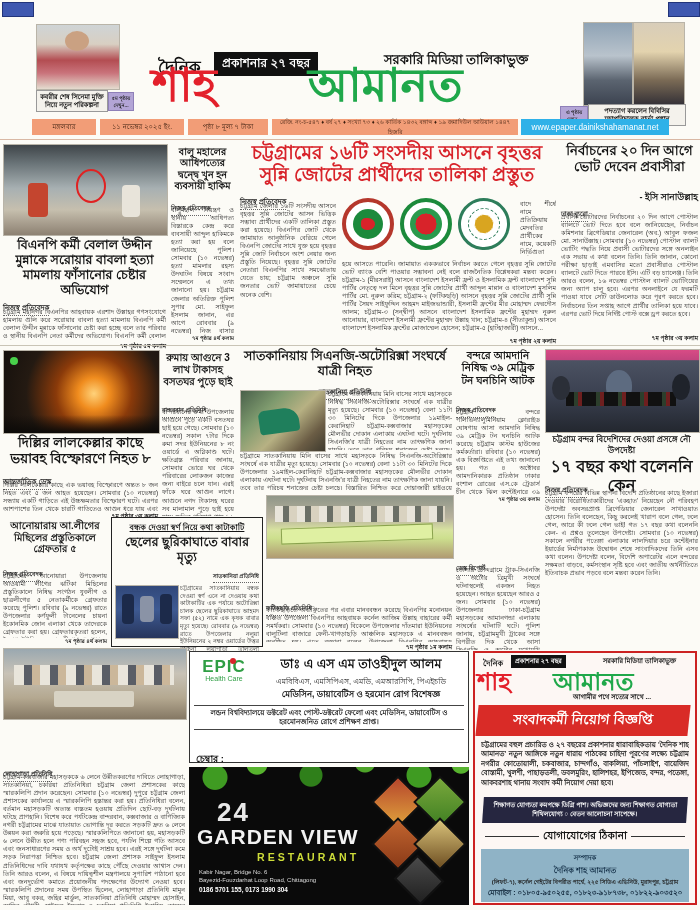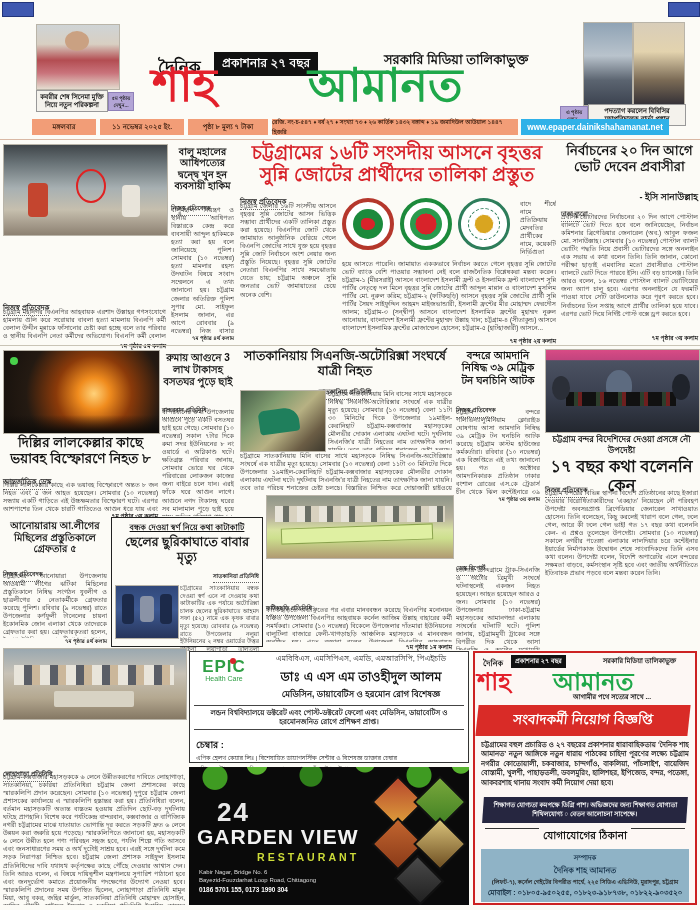--- a/index.html
+++ b/index.html
@@ -8,21 +8,21 @@
   .photo{position:absolute;overflow:hidden;border:1px solid #b9b4a8;}
   .hl{font-weight:bold;color:#141414;text-align:center;line-height:1.18;}
   .hl.red{color:#d8232a;}
   .byline{font-size:7px;font-weight:bold;color:#222;border-bottom:1px dotted #666;display:inline-block;padding-bottom:1px;}
   .body{font-size:6.3px;line-height:1.28;text-align:justify;color:#232323;overflow:hidden;}
   .jump{font-size:6px;font-weight:bold;color:#111;text-align:right;}
   .kicker{font-weight:bold;color:#141414;text-align:center;}
   .cornerbox{position:absolute;width:30px;height:13px;background:#3f58b0;border:1px solid #22347a;}
   .teasercap{font-size:6.6px;font-weight:bold;text-align:center;line-height:1.25;border:1px solid #999;background:#f4f2ec;padding:2px 1px;color:#111;}
   .pagenote{background:#b3a5d6;font-size:5px;font-weight:bold;text-align:center;color:#222;padding:2px 1px;line-height:1.3;border:1px solid #8f80b8;}
-  .ibar{font-size:6.8px;font-weight:bold;color:#3a1d0e;background:#f29d77;display:flex;align-items:center;justify-content:center;}
+  .ibar{font-size:6.8px;font-weight:normal;color:#3a1d0e;background:#f29d77;display:flex;align-items:center;justify-content:center;text-align:center;}
   .roundel{width:52px;height:52px;border-radius:50%;background:#fff;display:flex;align-items:center;justify-content:center;box-sizing:border-box;}
   .rule{position:absolute;background:#c9c4b6;}
 </style>
 </head>
 <body>
 
 <div class="page">
 
   <div class="cornerbox" style="left:2px;top:2px;"></div>
   <div class="cornerbox" style="left:668px;top:2px;"></div>
@@ -52,20 +52,21 @@
   <div class="ibar abs" style="left:188px;top:119px;width:80px;height:16px;">পৃষ্ঠা ৮ মূল্য ৭ টাকা</div>
   <div class="ibar abs" style="left:272px;top:119px;width:246px;height:16px;font-size:5.8px;">রেজি. নং-চ-৫৪৭ ♦ বর্ষ ২৭ ♦ সংখ্যা ৭৩ ♦ ২৬ কার্তিক ১৪৩২ বঙ্গাব্দ ♦ ১৯ জমাদিউল আউয়াল ১৪৪৭ হিজরি</div>
   <div class="ibar abs" style="left:521px;top:119px;width:148px;height:16px;background:#2fb1e8;color:#fff;font-size:8.2px;">www.epaper.dainikshahamanat.net</div>
   <div class="rule" style="left:0;top:139px;width:700px;height:1px;background:#d9b8a4;"></div>
 
   <div class="photo" style="left:3px;top:144px;width:163px;height:90px;background:linear-gradient(180deg,#3f4549 0%,#6d777b 22%,#a7b0b2 48%,#c6bfae 72%,#8d8172 100%);">
     <div class="abs" style="left:24px;top:38px;width:20px;height:34px;background:#c4452f;border-radius:4px;"></div>
     <div class="abs" style="left:118px;top:40px;width:18px;height:32px;background:#e8e4da;border-radius:4px;"></div>
     <div class="abs" style="left:72px;top:24px;width:26px;height:30px;border:2px solid #e02222;border-radius:50%;"></div>
   </div>
+  <div class="hl abs" style="left:3px;top:238px;width:163px;font-size:12.6px;">বিএনপি কর্মী বেলাল উদ্দীন মুন্নাকে সরোয়ার বাবলা হত্যা মামলায় ফাঁসানোর চেষ্টার অভিযোগ</div>
   <div class="abs" style="left:3px;top:296px;"><span class="byline">নিজস্ব প্রতিবেদক</span></div>
   <div class="body abs" style="left:3px;top:308px;width:163px;height:32px;">চট্টগ্রাম মহানগর বিএনপির আহবায়ক এরশাদ উল্লাহর গণসংযোগে হামলায় গুলি করে সরোয়ার বাবলা হত্যা মামলায় বিএনপি কর্মী বেলাল উদ্দীন মুন্নাকে ফাঁসানোর চেষ্টা করা হচ্ছে বলে তার পরিবার ও স্থানীয় বিএনপি নেতা কর্মীদের অভিযোগ। বিএনপি কর্মী বেলাল উদ্দীন মুন্নাকে রবিবার বিকেলে পুলিশ গ্রেফতারের পর স্থানীয় ও বিএনপি নেতা কর্মীদের মধ্যে ক্ষোভ দেখা দিয়েছে। ঘটনার মূল আসামিকে আড়াল করে নিরপরাধ ব্যক্তিদের ফাঁসানো হচ্ছে বলে দাবি করেন তারা।</div>
   <div class="jump abs" style="left:3px;top:341px;width:163px;">৭ম পৃষ্ঠার ৫ম কলাম</div>
 
   <div class="hl abs" style="left:171px;top:146px;width:63px;font-size:9.6px;">বালু মহালের আধিপত্যের দ্বন্দ্বে খুন হন ব্যবসায়ী হাকিম</div>
   <div class="abs" style="left:171px;top:196px;"><span class="byline" style="font-size:6px;">নিজস্ব প্রতিবেদক</span></div>
   <div class="body abs" style="left:171px;top:206px;width:63px;height:128px;">বালুমহাল নিয়ন্ত্রণ ও স্থানীয় আধিপত্য বিস্তারকে কেন্দ্র করে ব্যবসায়ী আব্দুল হাকিমকে হত্যা করা হয় বলে জানিয়েছে পুলিশ। সোমবার (১০ নভেম্বর) হত্যা মামলার রহস্য উদঘাটন বিষয়ে সংবাদ সম্মেলনে এ তথ্য জানানো হয়। চট্টগ্রাম জেলার অতিরিক্ত পুলিশ সুপার মো. সাইফুল ইসলাম জানান, এর আগে রোববার (৯ নভেম্বর) নিজ বাসার সামনে বিভিন্ন এলাকায় ব্যবসায়ী হাকিম হত্যার ঘটনায় করা মামলায় ৩ জনকে গ্রেফতার করা হয়। পাল্টাপাল্টি ধাওয়ার মধ্যে হত্যাকান্ডের ঘটনায় গোলাগুলিতে এ ঘটনা ঘটে বলে ধারণা করা হচ্ছে।</div>
   <div class="jump abs" style="left:171px;top:335px;width:63px;font-size:5.4px;">৭ম পৃষ্ঠার ৪র্থ কলাম</div>
 
   <div class="hl red abs" style="left:238px;top:142px;width:318px;font-size:19px;">চট্টগ্রামের ১৬টি সংসদীয় আসনে বৃহত্তর সুন্নি জোটের প্রার্থীদের তালিকা প্রস্তুত</div>
@@ -171,24 +172,24 @@
   </div>
   <div class="abs" style="left:3px;top:762px;"><span class="byline" style="font-size:6.2px;">লোহাগাড়া প্রতিনিধি</span></div>
   <div class="body abs" style="left:3px;top:773px;width:182px;height:132px;">চট্টগ্রাম-কক্সবাজার মহাসড়ককে ৬ লেনে উন্নীতকরণের দাবিতে লোহাগাড়া, সাতকানিয়া, চকরিয়া প্রতিনিধিরা চট্টগ্রাম জেলা প্রশাসকের কাছে স্মারকলিপি প্রদান করেছেন। সোমবার (১০ নভেম্বর) দুপুরে চট্টগ্রাম জেলা প্রশাসকের কার্যালয়ে এ স্মারকলিপি হস্তান্তর করা হয়। প্রতিনিধিরা বলেন, বর্তমান মহাসড়কটি অত্যন্ত ব্যস্ততম হওয়ায় প্রতিদিন ছোট-বড় দুর্ঘটনায় ঘটছে প্রাণহানি। বিশেষ করে পর্যটকেন্দ্র বান্দরবান, কক্সবাজার ও বাণিজ্যিক নগরী চট্টগ্রামের মাঝে যাতায়াত ভোগান্তি দূর করতে সড়কটি দ্রুত ৬ লেনে উন্নয়ন করা জরুরি হয়ে পড়েছে। স্মারকলিপিতে জানানো হয়, মহাসড়কটি ৬ লেনে উন্নীত হলে পণ্য পরিবহন সহজ হবে, পর্যটন শিল্পে গতি আসবে এবং জনসাধারণের সময় ও অর্থ দুটোই সাশ্রয় হবে। এরই সঙ্গে দুর্ঘটনা কমে সড়ক নিরাপত্তা নিশ্চিত হবে। চট্টগ্রাম জেলা প্রশাসক সাইফুল ইসলাম প্রতিনিধিদের দাবি যথাযথ কর্তৃপক্ষের কাছে পৌঁছে দেওয়ার আশ্বাস দেন। তিনি আরও বলেন, এ বিষয়ে দায়িত্বশীল মন্ত্রণালয়ে সুপারিশ পাঠানো হবে এবং জনদুর্ভোগ কমাতে প্রয়োজনীয় পদক্ষেপের উদ্যোগ নেওয়া হবে। স্মারকলিপি প্রদানের সময় উপস্থিত ছিলেন, লোহাগাড়া প্রতিনিধি মামুন মিয়া, আবু বকর, জহির মার্ডুল, সাতকানিয়া প্রতিনিধি মোহাম্মদ হোসাইন, আমির চৌধুরী, সাইফুল ইসলাম ও চকরিয়া প্রতিনিধি ইব্রাহিম হোসেন আজগরী প্রমুখ।</div>
 
   <div class="abs" style="left:189px;top:651px;width:280px;height:112px;border:1.5px solid #333;background:#fff;box-sizing:border-box;">
     <div class="abs" style="left:6px;top:6px;width:56px;height:34px;text-align:center;">
       <div style="font-size:17px;font-weight:900;color:#2f9e44;letter-spacing:1px;line-height:1;">EPIC</div>
       <div style="font-size:7px;color:#2f9e44;">Health Care</div>
       <div class="abs" style="left:34px;top:0;width:6px;height:6px;border-radius:50%;background:#d8232a;"></div>
     </div>
+    <div style="margin-left:64px;text-align:center;font-size:12.6px;font-weight:bold;color:#111;padding-top:3px;">ডাঃ এ এস এম তাওহীদুল আলম</div>
     <div style="margin-left:64px;text-align:center;font-size:7.6px;color:#222;">এমবিবিএস, এমসিপিএস, এমডি, এমআরসিপি, পিএইচডি</div>
-    <div style="margin-left:64px;text-align:center;font-size:12.6px;font-weight:bold;color:#111;padding-top:3px;">ডাঃ এ এস এম তাওহীদুল আলম</div>
     <div style="margin-left:64px;text-align:center;font-size:8.6px;font-weight:bold;color:#111;">মেডিসিন, ডায়াবেটিস ও হরমোন রোগ বিশেষজ্ঞ</div>
-    <div style="border-top:1px solid #444;border-bottom:1px solid #444;margin:3px 4px 2px 4px;padding:2px;text-align:center;font-size:7.2px;font-weight:bold;color:#222;line-height:1.3;">লন্ডন বিশ্ববিদ্যালয়ে ডক্টরেট এবং পোস্ট-ডক্টরেট ফেলো এবং মেডিসিন, ডায়াবেটিস ও হরমোনজনিত রোগে প্রশিক্ষণ প্রাপ্ত।</div>
+    <div style="border-top:1px solid #444;border-bottom:1px solid #444;margin:3px 4px 16px 4px;padding:2px;text-align:center;font-size:7.2px;font-weight:bold;color:#222;line-height:1.3;">লন্ডন বিশ্ববিদ্যালয়ে ডক্টরেট এবং পোস্ট-ডক্টরেট ফেলো এবং মেডিসিন, ডায়াবেটিস ও হরমোনজনিত রোগে প্রশিক্ষণ প্রাপ্ত।</div>
     <div style="padding:2px 6px 0 6px;">
       <span style="font-size:9.4px;font-weight:bold;color:#111;">চেম্বার :</span>
       <div style="font-size:6px;color:#222;">এপিক হেলথ কেয়ার লিঃ | বিশেষায়িত ডায়াগনস্টিক সেন্টার ও বিশেষজ্ঞ ডাক্তার চেম্বার</div>
       <div style="font-size:6px;color:#222;">এপিক সেন্টার, ১৯ কে.বি. ফজলুল কাদের রোড, পাঁচলাইশ, চট্টগ্রাম।</div>
       <div style="font-size:6.2px;font-weight:bold;color:#111;">(চট্টগ্রাম মেডিকেল কলেজ মেইন গেইটের বিপরীত)</div>
       <div style="font-size:6.2px;font-weight:bold;color:#111;">সাক্ষাতের সময় : দুপুর ২টা - বিকাল ৫টা, রুম নং-৫০৩</div>
       <div style="font-size:6.4px;font-weight:bold;color:#111;">সিরিয়ালের জন্য : ০১৯৬৪-৪৯৯৬০০, ০১৮৪৭-০০৫৩৪৫, ০১৮৪৭-০০৫৩৪৬</div>
     </div>
   </div>
 
@@ -214,21 +215,21 @@
       <span style="position:absolute;left:8px;top:4px;font-size:8px;font-weight:bold;color:#111;">দৈনিক</span>
       <span style="position:absolute;left:36px;top:2px;background:#111;color:#fff;font-size:6.4px;font-weight:bold;padding:1px 4px;">প্রকাশনার ২৭ বছর</span>
       <span style="position:absolute;left:128px;top:2px;font-size:6.6px;font-weight:bold;color:#111;">সরকারি মিডিয়া তালিকাভুক্ত</span>
       <span style="position:absolute;left:2px;top:10px;font-size:24px;font-weight:900;color:#e3202b;">শাহ</span>
       <span style="position:absolute;left:78px;top:10px;font-size:24px;font-weight:900;color:#1fa84a;">আমানত</span>
       <span style="position:absolute;left:98px;top:38px;font-size:6.6px;font-weight:bold;color:#111;">আগামীর পথে সত্যের সাথে ...</span>
     </div>
     <div style="margin:4px 6px 0 2px;background:#d92b27;color:#fff;font-size:13.6px;font-weight:bold;text-align:center;padding:4px 0;transform:skewX(-6deg);">সংবাদকর্মী নিয়োগ বিজ্ঞপ্তি</div>
     <div style="margin:4px 6px 0 6px;font-size:7px;font-weight:bold;text-align:justify;line-height:1.35;color:#1a1a1a;height:54px;overflow:hidden;">চট্টগ্রামের বহুল প্রচারিত ও ২৭ বছরের প্রকাশনার ধারাবাহিকতায় 'দৈনিক শাহ আমানত' নতুন আঙ্গিকে নতুন ধারায় পাঠকের চাহিদা পূরণের লক্ষ্যে চট্টগ্রাম নগরীর কোতোয়ালী, চকবাজার, চান্দগাঁও, বাকলিয়া, পাঁচলাইশ, বায়েজিদ বোস্তামী, খুলশী, পাহাড়তলী, ডবলমুরিং, হালিশহর, ইপিজেড, বন্দর, পতেঙ্গা, আকবরশাহ থানায় সংবাদ কর্মী নিয়োগ দেয়া হবে।</div>
     <div style="margin:3px 8px 0 8px;background:#262640;color:#fff;font-size:6.4px;font-weight:bold;text-align:center;padding:4px 3px;line-height:1.4;transform:skewX(-4deg);">শিক্ষাগত যোগ্যতা কমপক্ষে ডিগ্রি পাশ। অভিজ্ঞদের জন্য শিক্ষাগত যোগ্যতা শিথিলযোগ্য ○ বেতন আলোচনা সাপেক্ষে।</div>
-    <div style="display:flex;align-items:flex-start;gap:4px;margin:5px 10px 0 10px;">
+    <div style="display:flex;align-items:center;gap:4px;margin:5px 10px 0 10px;">
       <div style="flex:1;height:1px;background:#333;"></div>
       <span style="font-size:10.4px;font-weight:bold;color:#111;">যোগাযোগের ঠিকানা</span>
       <div style="flex:1;height:1px;background:#333;"></div>
     </div>
     <div style="margin:4px 6px 0 6px;background:#8fb3c6;text-align:center;padding:3px 2px;">
       <div style="font-size:6.8px;font-weight:bold;color:#16324a;">সম্পাদক</div>
       <div style="font-size:8px;font-weight:bold;color:#16324a;">দৈনিক শাহ আমানত</div>
       <div style="font-size:5.8px;font-weight:bold;color:#1d1d1d;">(লিফট-৭), কর্নেল গেইটের বিপরীত পার্শ্বে, ২২৫ সিডিএ এভিনিউ, মুরাদপুর, চট্টগ্রাম</div>
       <div style="font-size:7px;font-weight:bold;color:#10263a;">মোবাইল : ০১৮০৫-৯৫০২৫৫, ০১৮২৩-৯১৮৭৩৮, ০১৮২২-৯০৩৫২০</div>
     </div>

